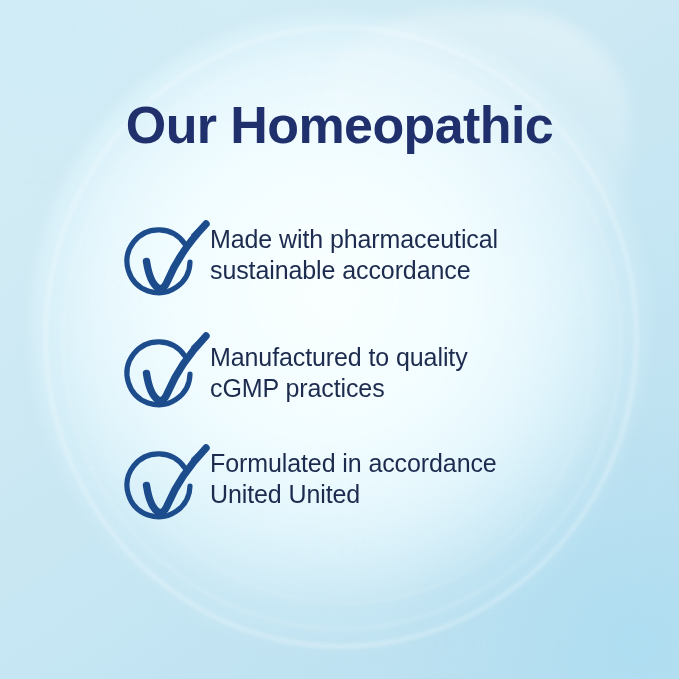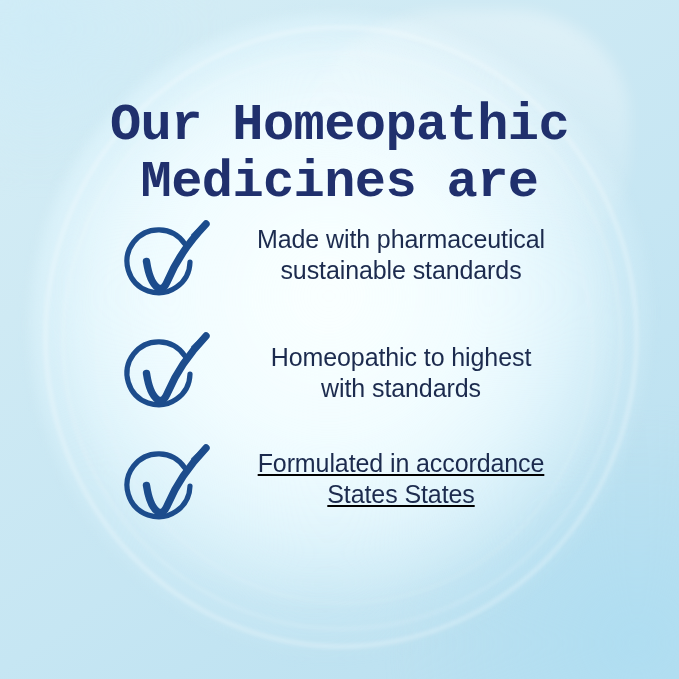--- a/index.html
+++ b/index.html
@@ -105,58 +105,56 @@
     left: 0;
     right: 0;
     top: 62px;
     text-align: center;
     color: #20306D;
     font-size: 52px;
     line-height: 57px;
     font-weight: 700;
     letter-spacing: -0.6px;
     padding: 0 36px;
-    font-family: Liberation Mono, monospace;
   }
   .headline .hl-line { display: block; white-space: nowrap; }
 
   .bullets {
     position: absolute;
     left: 122px;
     top: 218px;
     width: 470px;
   }
   .bullet {
     position: relative;
     display: flex;
     align-items: flex-start;
     min-height: 84px;
   }
   .bullet.b1 { margin-bottom: 24px; }
   .bullet.b2 { margin-bottom: 24px; min-height: 70px; }
-  .bullet.b3 { min-height: 96px; text-decoration: underline; }
+  .bullet.b3 { min-height: 96px; }
 
   .check-wrap {
     position: relative;
     flex: 0 0 auto;
     width: 92px;
     height: 88px;
     margin-left: -4px;
   }
   .check-wrap svg { display: block; overflow: visible; }
 
   .bullet-text {
     flex: 1 1 auto;
     color: #1C2B4E;
     font-size: 25px;
     line-height: 31px;
     font-weight: 400;
     letter-spacing: -0.1px;
     padding-top: 6px;
-    text-align: center;
   }
   .bullet.b1 .bullet-text { padding-top: 6px; }
   .bullet.b2 .bullet-text { padding-top: 12px; }
   .bullet.b3 .bullet-text { padding-top: 6px; }
   .bullet-text .tline { display: block; white-space: nowrap; }
 </style>
 </head>
 <body>
 
 <div id="poster">
@@ -168,62 +166,61 @@
   <div class="bg-blob2"></div>
   <div class="bg-ring r1"></div>
   <div class="bg-ring r2"></div>
   <div class="bg-ring r3"></div>
   <div class="bg-sheen"></div>
 
   <div class="content">
 
     <h1 class="headline">
       <span class="hl-line">Our Homeopathic</span>
-      <span class="hl-line">Medicines are</span>
     </h1>
 
     <div class="bullets">
 
       <div class="bullet b1">
         <span class="check-wrap">
           <svg width="92" height="88" viewBox="0 0 92 88" fill="none" aria-hidden="true">
             <path d="M66.5 25.5 A31.5 31.5 0 1 0 72 44" stroke="#1C4C8C" stroke-width="5.2" stroke-linecap="round" fill="none"></path>
             <path d="M28.5 43.5 C30.5 56.5 34.5 66 39.5 69.5 C44 72.5 47 69 50 62 C56.5 46.5 68 27 88 6" stroke="#1C4C8C" stroke-width="7.4" stroke-linecap="round" stroke-linejoin="round" fill="none"></path>
             <path d="M74 17 C79 12 84 8.5 88.5 5.5" stroke="#1C4C8C" stroke-width="2.2" stroke-linecap="round" fill="none" opacity="0.75"></path>
           </svg>
         </span>
         <div class="bullet-text">
           <span class="tline">Made with pharmaceutical</span>
-          <span class="tline">sustainable standards</span>
+          <span class="tline">sustainable accordance</span>
         </div>
       </div>
 
       <div class="bullet b2">
         <span class="check-wrap">
           <svg width="92" height="88" viewBox="0 0 92 88" fill="none" aria-hidden="true">
             <path d="M66.5 25.5 A31.5 31.5 0 1 0 72 44" stroke="#1C4C8C" stroke-width="5.2" stroke-linecap="round" fill="none"></path>
             <path d="M28.5 43.5 C30.5 56.5 34.5 66 39.5 69.5 C44 72.5 47 69 50 62 C56.5 46.5 68 27 88 6" stroke="#1C4C8C" stroke-width="7.4" stroke-linecap="round" stroke-linejoin="round" fill="none"></path>
             <path d="M74 17 C79 12 84 8.5 88.5 5.5" stroke="#1C4C8C" stroke-width="2.2" stroke-linecap="round" fill="none" opacity="0.75"></path>
           </svg>
         </span>
         <div class="bullet-text">
-          <span class="tline">Homeopathic to highest</span>
-          <span class="tline">with standards</span>
+          <span class="tline">Manufactured to quality</span>
+          <span class="tline">cGMP practices</span>
         </div>
       </div>
 
       <div class="bullet b3">
         <span class="check-wrap">
           <svg width="92" height="88" viewBox="0 0 92 88" fill="none" aria-hidden="true">
             <path d="M66.5 25.5 A31.5 31.5 0 1 0 72 44" stroke="#1C4C8C" stroke-width="5.2" stroke-linecap="round" fill="none"></path>
             <path d="M28.5 43.5 C30.5 56.5 34.5 66 39.5 69.5 C44 72.5 47 69 50 62 C56.5 46.5 68 27 88 6" stroke="#1C4C8C" stroke-width="7.4" stroke-linecap="round" stroke-linejoin="round" fill="none"></path>
             <path d="M74 17 C79 12 84 8.5 88.5 5.5" stroke="#1C4C8C" stroke-width="2.2" stroke-linecap="round" fill="none" opacity="0.75"></path>
           </svg>
         </span>
         <div class="bullet-text">
           <span class="tline">Formulated in accordance</span>
-          <span class="tline">States States</span>
+          <span class="tline">United United</span>
         </div>
       </div>
 
     </div>
   </div>
 </div>
 
 </body></html>

